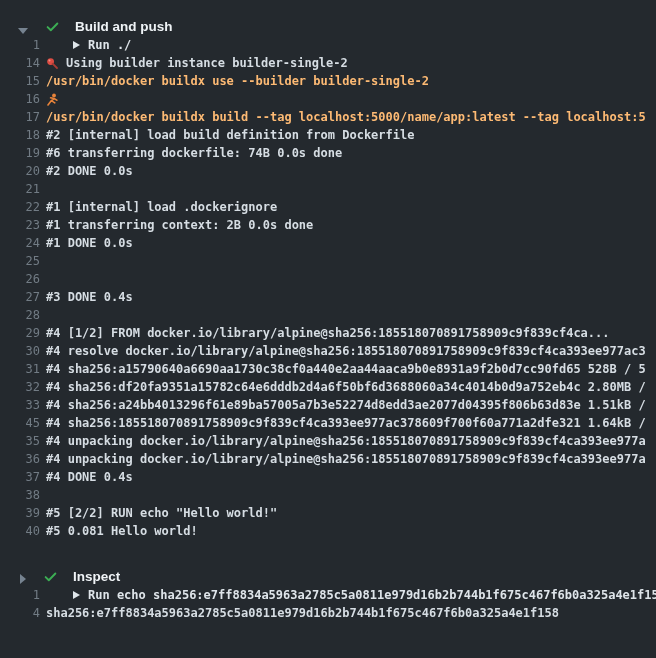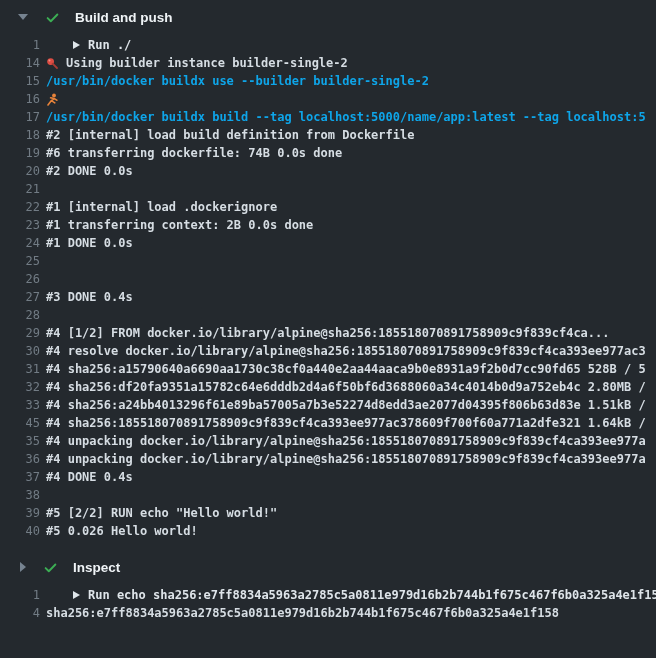--- a/index.html
+++ b/index.html
@@ -3,21 +3,21 @@
 <meta charset="utf-8">
 <style>
   html,body{margin:0;padding:0;}
   body{
     width:656px;height:658px;overflow:hidden;
     background:#24292e;
     font-family:"DejaVu Sans Mono",monospace;
   }
   .section{width:100%;}
   .section-header{
-    display:flex;align-items:center;height:34px;
+    display:flex;align-items:flex-end;height:34px;
     padding:0 16px 0 12px;cursor:pointer;user-select:none;
   }
   .chev{width:0;height:0;flex:none;margin-left:6px;}
   .chev.down{border-left:5px solid transparent;border-right:5px solid transparent;border-top:6px solid #768390;}
   .chev.right{border-top:5px solid transparent;border-bottom:5px solid transparent;border-left:6px solid #768390;margin-left:8px;}
   .check{flex:none;margin-left:17px;display:flex;align-items:center;}
   .section-title{
     margin-left:15px;
     font-family:"Liberation Sans","DejaVu Sans",sans-serif;
     font-size:13.5px;font-weight:700;color:#eff3f6;
@@ -26,21 +26,21 @@
   .log-lines{padding:2px 0 6px 0;}
   .log-line{display:flex;height:18px;line-height:18px;font-size:12px;white-space:pre;}
   .ln{
     flex:none;width:40px;text-align:right;color:#727c85;
     font-weight:400;cursor:pointer;
   }
   .line-content{
     margin-left:6px;color:#d6dde3;font-weight:600;
     display:flex;align-items:center;white-space:pre;
   }
-  .line-content.cmd{color:#0ea5e9;}
+  .line-content.cmd{color:#fdba74;}
   .line-content.run{padding-left:27px;color:#dfe5ea;cursor:pointer;}
   .play{
     width:0;height:0;flex:none;
     border-top:4px solid transparent;border-bottom:4px solid transparent;
     border-left:7px solid #dfe5ea;margin-right:8px;
   }
   .emoji-ic{flex:none;margin-right:7px;display:flex;align-items:center;}
   .spacer{height:4px;}
 </style>
 </head>
@@ -86,21 +86,21 @@
         <div class="log-line"><span class="ln">30</span><span class="line-content plain"><span>#4 resolve docker.io/library/alpine@sha256:185518070891758909c9f839cf4ca393ee977ac3</span></span></div>
         <div class="log-line"><span class="ln">31</span><span class="line-content plain"><span>#4 sha256:a15790640a6690aa1730c38cf0a440e2aa44aaca9b0e8931a9f2b0d7cc90fd65 528B / 5</span></span></div>
         <div class="log-line"><span class="ln">32</span><span class="line-content plain"><span>#4 sha256:df20fa9351a15782c64e6dddb2d4a6f50bf6d3688060a34c4014b0d9a752eb4c 2.80MB /</span></span></div>
         <div class="log-line"><span class="ln">33</span><span class="line-content plain"><span>#4 sha256:a24bb4013296f61e89ba57005a7b3e52274d8edd3ae2077d04395f806b63d83e 1.51kB /</span></span></div>
         <div class="log-line"><span class="ln">45</span><span class="line-content plain"><span>#4 sha256:185518070891758909c9f839cf4ca393ee977ac378609f700f60a771a2dfe321 1.64kB /</span></span></div>
         <div class="log-line"><span class="ln">35</span><span class="line-content plain"><span>#4 unpacking docker.io/library/alpine@sha256:185518070891758909c9f839cf4ca393ee977a</span></span></div>
         <div class="log-line"><span class="ln">36</span><span class="line-content plain"><span>#4 unpacking docker.io/library/alpine@sha256:185518070891758909c9f839cf4ca393ee977a</span></span></div>
         <div class="log-line"><span class="ln">37</span><span class="line-content plain"><span>#4 DONE 0.4s</span></span></div>
         <div class="log-line"><span class="ln">38</span><span class="line-content plain"><span></span></span></div>
         <div class="log-line"><span class="ln">39</span><span class="line-content plain"><span>#5 [2/2] RUN echo "Hello world!"</span></span></div>
-        <div class="log-line"><span class="ln">40</span><span class="line-content plain"><span>#5 0.026 Hello world!</span></span></div>
+        <div class="log-line"><span class="ln">40</span><span class="line-content plain"><span>#5 0.081 Hello world!</span></span></div>
       </div>
   </div>
 
   <div class="spacer"></div>
 
   <div class="section">
     <div class="section-header">
       <span class="chev right"></span>
       <span class="check">
         <svg width="15" height="15" viewBox="0 0 16 16">

